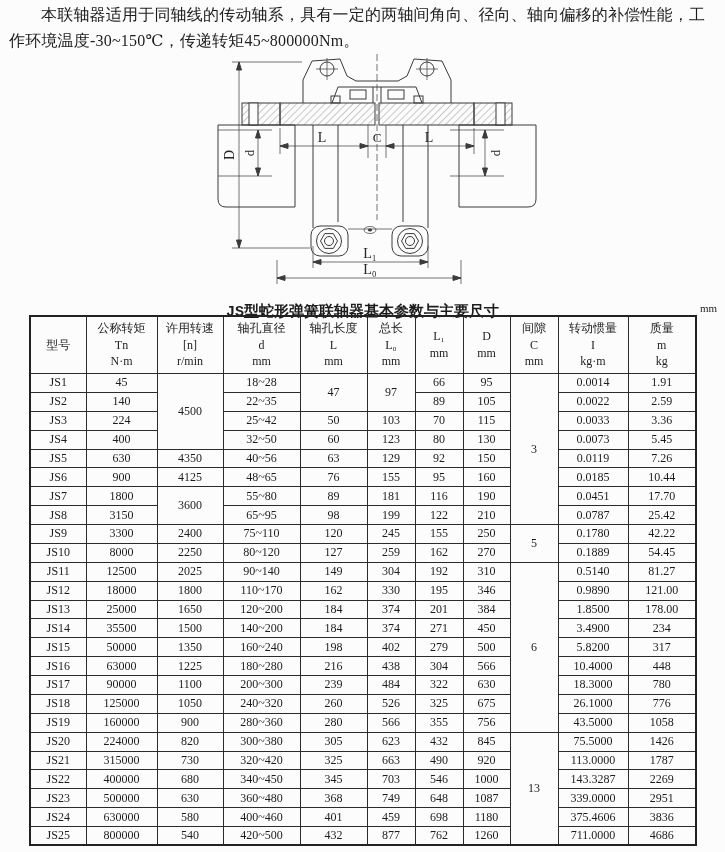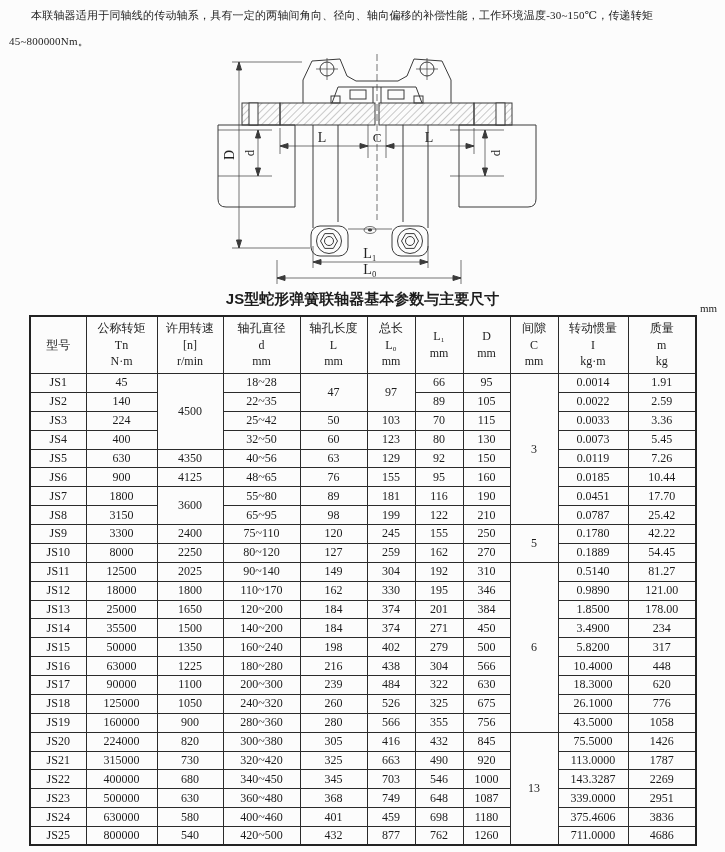--- a/index.html
+++ b/index.html
@@ -3,29 +3,29 @@
 <meta charset="utf-8">
 <style>
   html,body{margin:0;padding:0;}
   body{
     width:725px;height:852px;background:#fcfcfc;position:relative;
     font-family:"Liberation Serif","DejaVu Serif",serif;color:#1c1c1c;
     overflow:hidden;
   }
   .intro{
     position:absolute;top:2px;left:9px;right:9px;
-    font-size:11px;line-height:26px;text-indent:2em;margin:0;
+    font-size:16px;line-height:26px;text-indent:2em;margin:0;
     letter-spacing:0.2px;
   }
   .diagram{position:absolute;left:180px;top:50px;width:365px;height:238px;}
   .diagram svg{display:block;}
   .caption-row{position:absolute;top:290px;left:0;right:0;height:22px;}
   .table-title{
-    text-align:center;font-family:Liberation Sans, sans-serif;
-    font-weight:bold;font-size:15px;margin:0;
+    text-align:center;font-family:Liberation Mono, monospace;
+    font-weight:bold;font-size:15px;margin:12px;
   }
   .unit-note{position:absolute;right:8px;top:12px;font-size:11px;}
   table.spec{
     position:absolute;left:29px;top:315px;width:666px;
     border-collapse:collapse;table-layout:fixed;
     font-size:12px;
   }
   table.spec th,table.spec td{
     border:1px solid #2b2b2b;text-align:center;vertical-align:middle;
     padding:0 1px;overflow:hidden;
@@ -375,21 +375,21 @@
       <tr>
         <td>JS17</td>
         <td>90000</td>
         <td>1100</td>
         <td>200~300</td>
         <td>239</td>
         <td>484</td>
         <td>322</td>
         <td>630</td>
         <td>18.3000</td>
-        <td>620</td>
+        <td>780</td>
       </tr>
       <tr>
         <td>JS18</td>
         <td>125000</td>
         <td>1050</td>
         <td>240~320</td>
         <td>260</td>
         <td>526</td>
         <td>325</td>
         <td>675</td>
@@ -407,21 +407,21 @@
         <td>756</td>
         <td>43.5000</td>
         <td>1058</td>
       </tr>
       <tr>
         <td>JS20</td>
         <td>224000</td>
         <td>820</td>
         <td>300~380</td>
         <td>305</td>
-        <td>416</td>
+        <td>623</td>
         <td>432</td>
         <td>845</td>
         <td rowspan="6">13</td>
         <td>75.5000</td>
         <td>1426</td>
       </tr>
       <tr>
         <td>JS21</td>
         <td>315000</td>
         <td>730</td>

